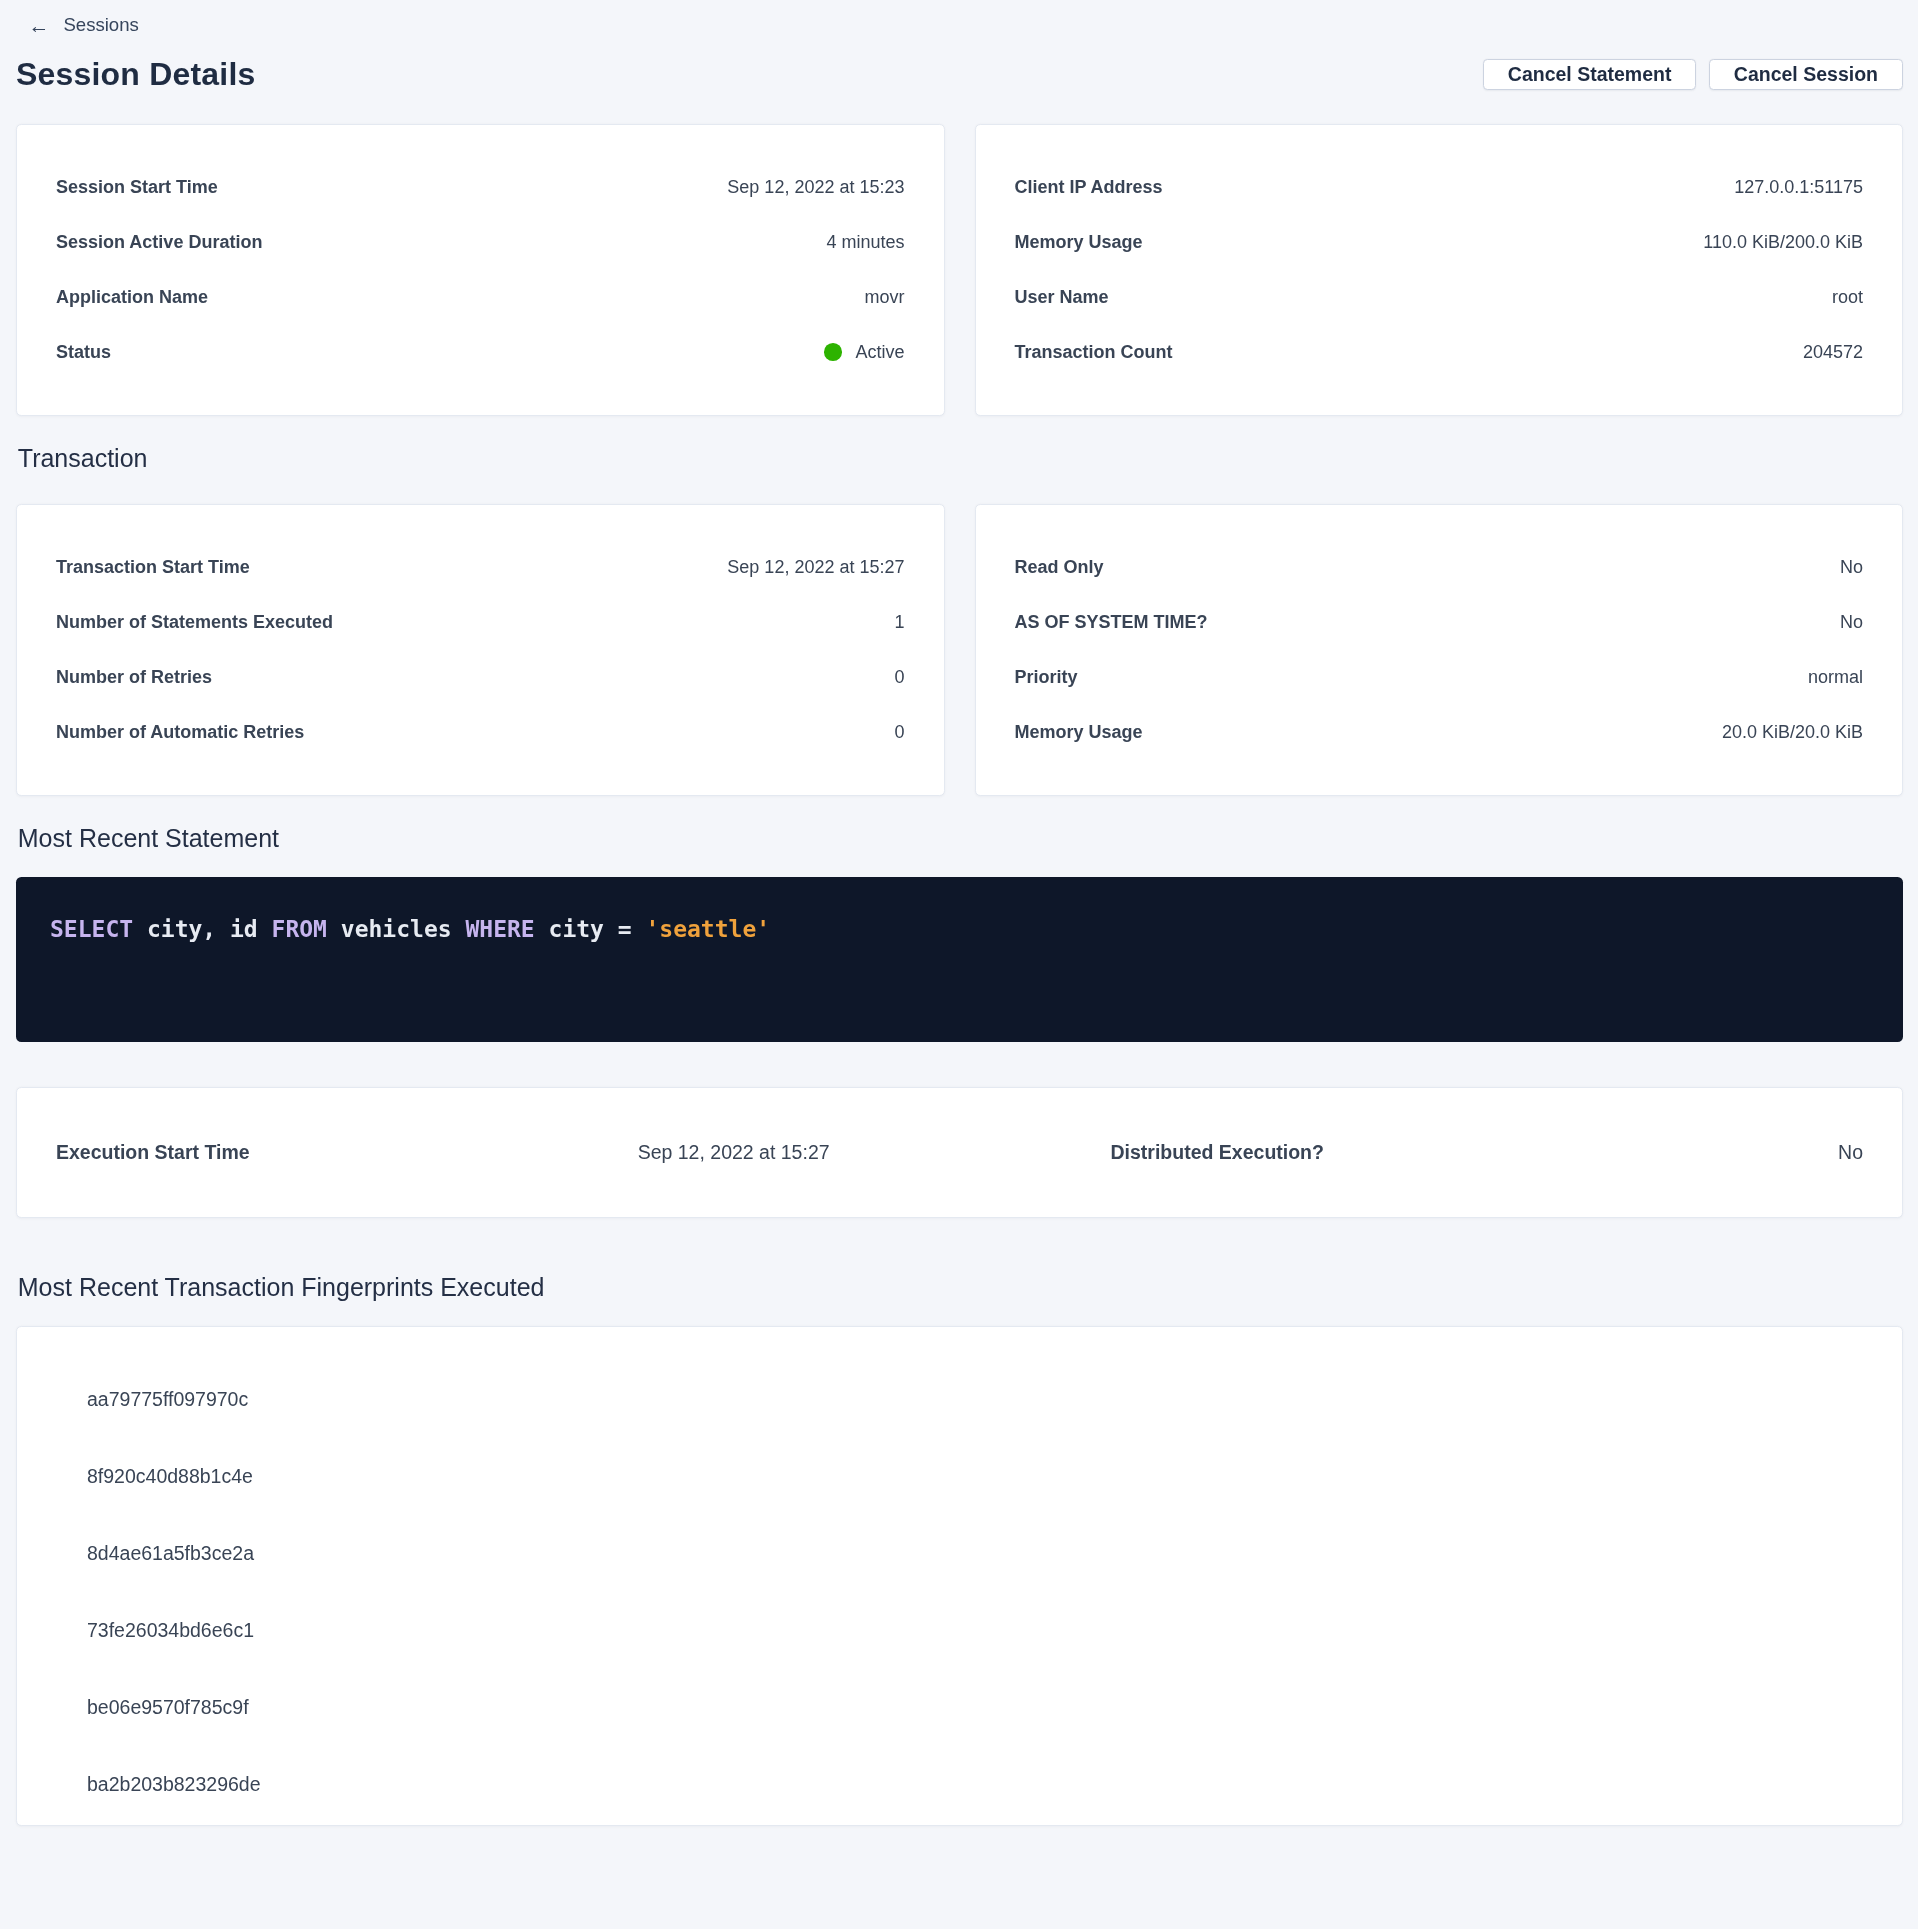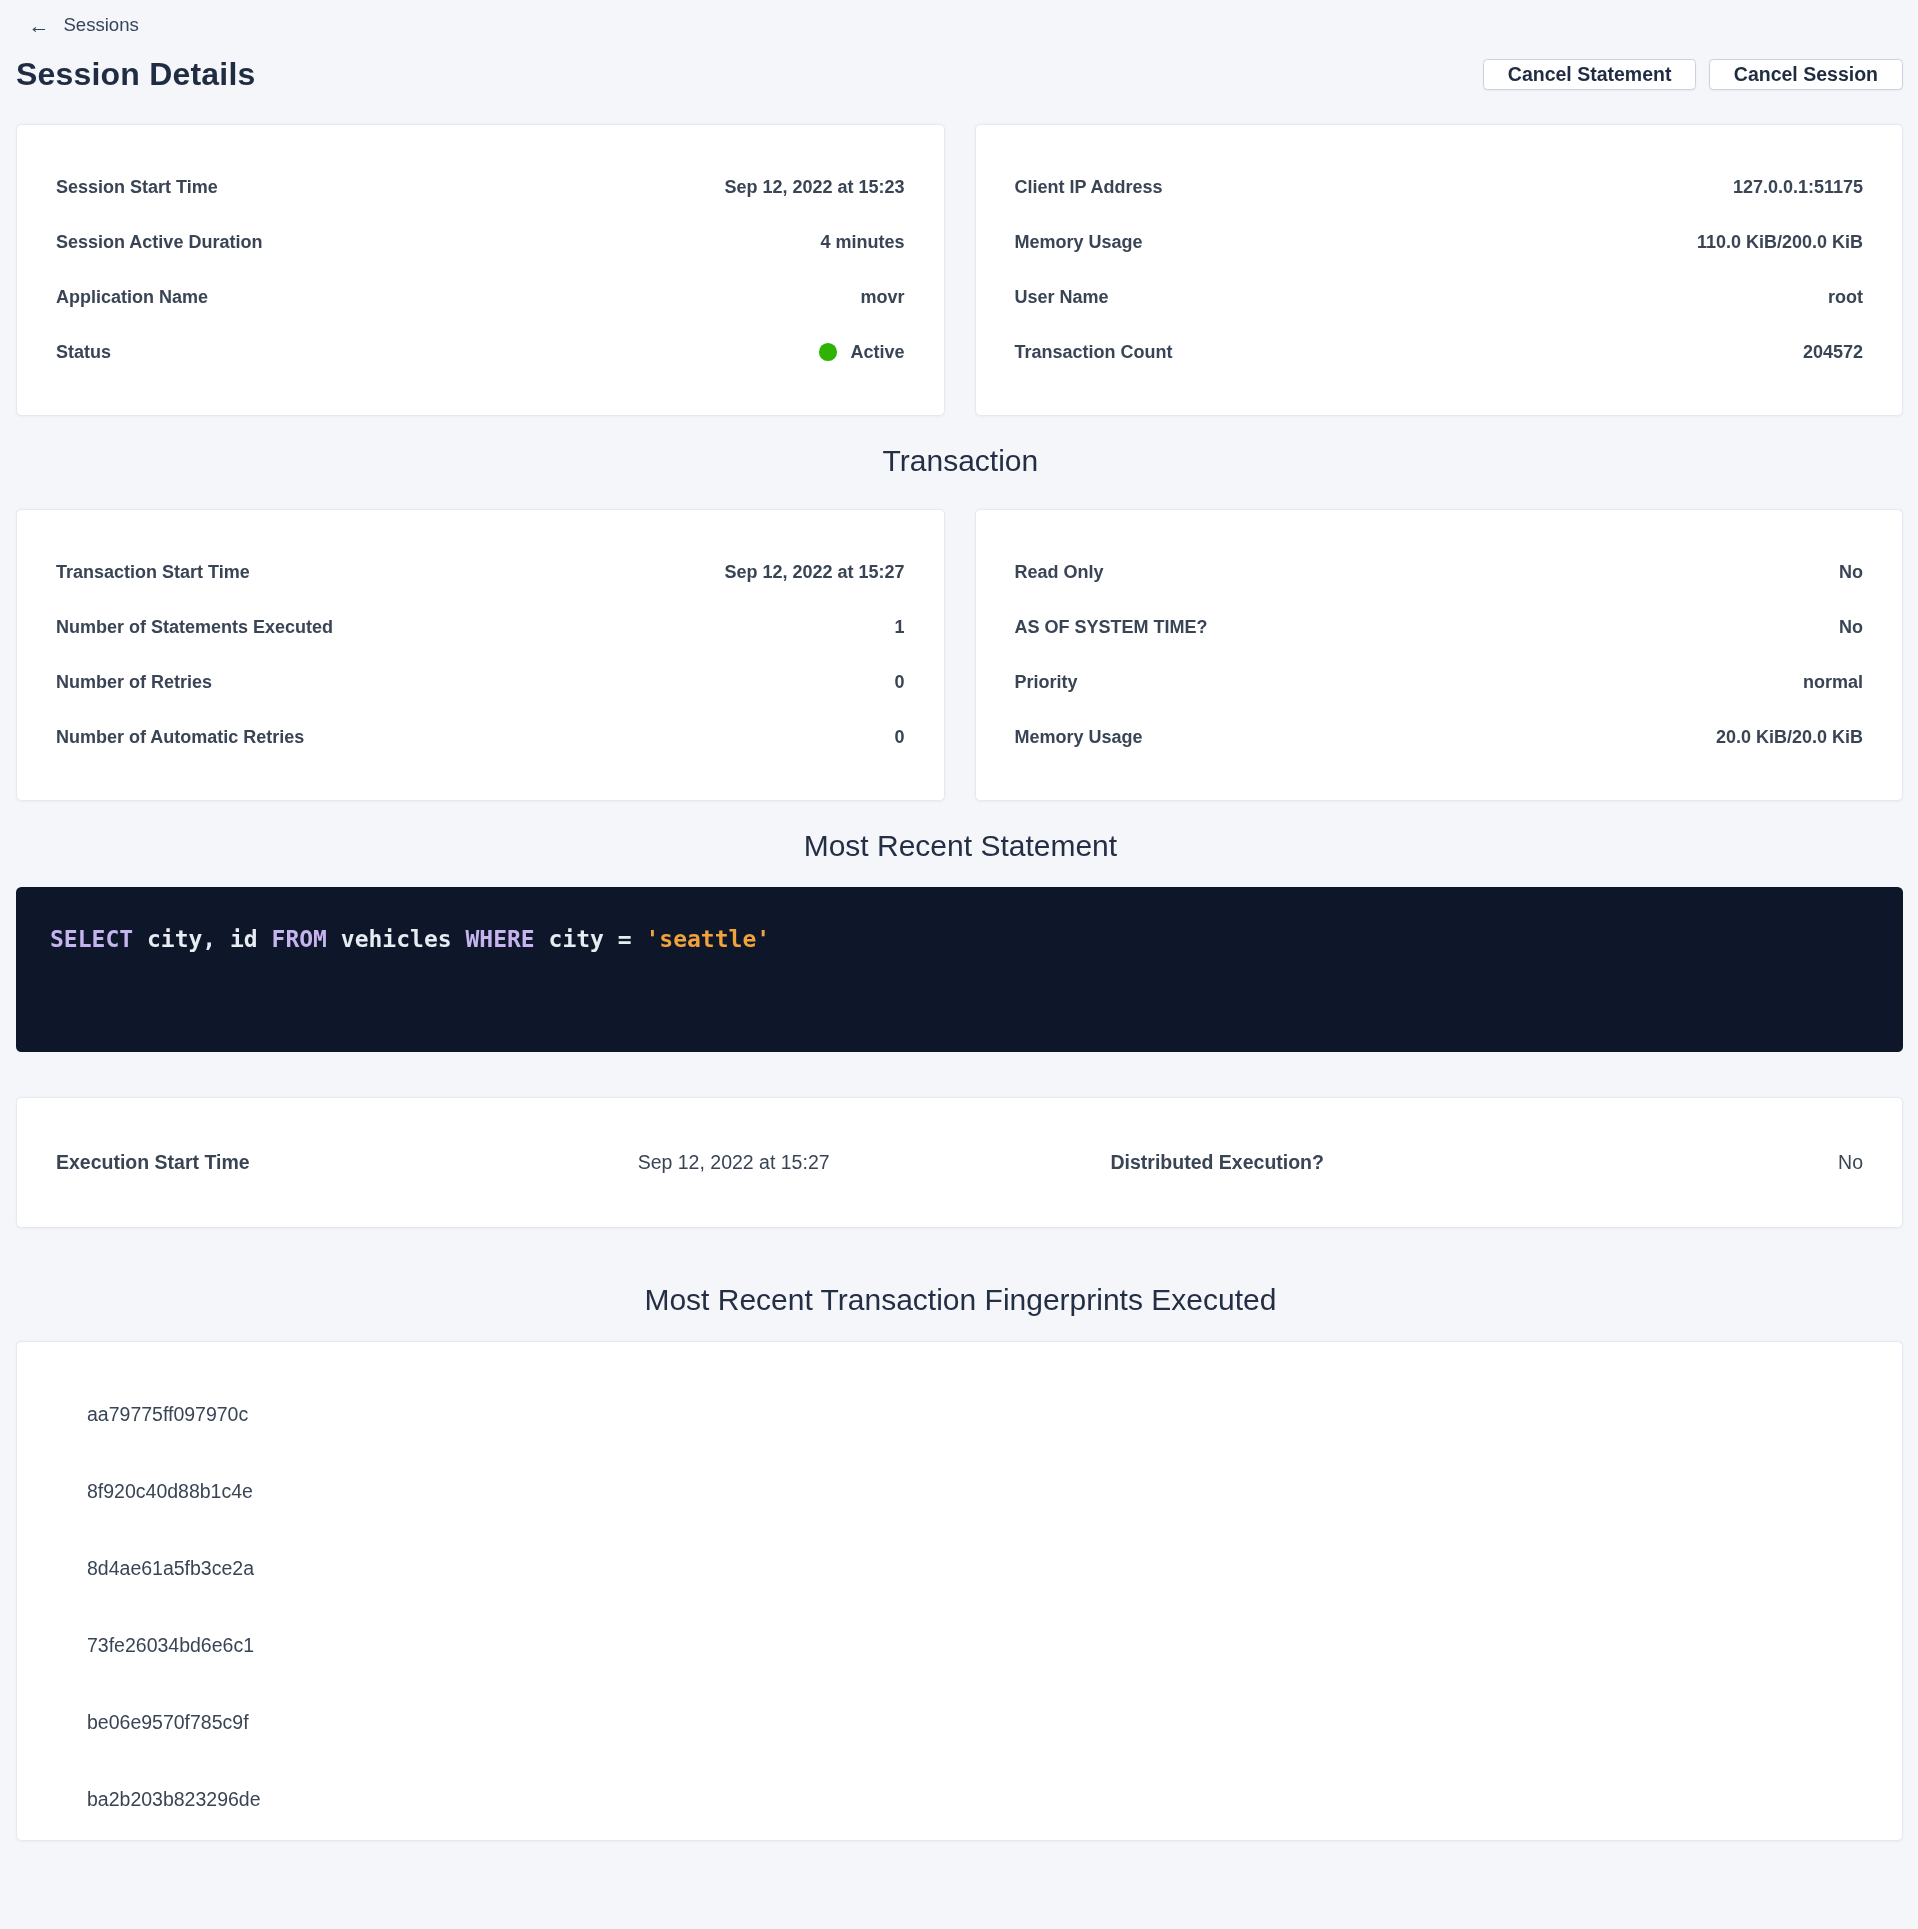--- a/index.html
+++ b/index.html
@@ -42,27 +42,27 @@
   }
 
   
   .cards-row{display:flex;gap:30px;margin-top:31px;align-items:flex-start;}
   .card{
     flex:1;background:#fff;border:0.9px solid #e4e9f1;border-radius:5.3px;
     padding:35px 39px;box-shadow:0 0.9px 2.7px rgba(16,30,54,.04);
   }
   .info-row{display:flex;justify-content:space-between;align-items:center;height:55px;font-size:18px;}
   .info-label{font-weight:700;color:#394455;}
-  .info-value{color:#394455;text-align:center;font-weight:bold;}
+  .info-value{color:#394455;text-align:center;}
   a.link{color:var(--link);text-decoration:none;cursor:pointer;}
   .status-value{display:flex;align-items:center;gap:13.3px;}
   .status-dot{width:17.7px;height:17.7px;border-radius:50%;background:var(--status-green);display:inline-block;}
 
   
-  .section-title{font-size:30px;font-weight:400;color:#242f45;margin:28px 0 24px 1.8px;text-align:center;}
+  .section-title{font-size:25px;font-weight:400;color:#242f45;margin:28px 0 24px 1.8px;}
   .fp-title{margin-top:55px;}
   .fp-desc{font-size:19.5px;color:#394455;margin:26.6px 0 0 1.8px;}
 
   
   .code-block{
     background:var(--code-bg);border-radius:5.3px;margin-top:0;
     padding:39px 34px 99px 34px;
   }
   .code-block code{
     font-family:"DejaVu Sans Mono", monospace;

